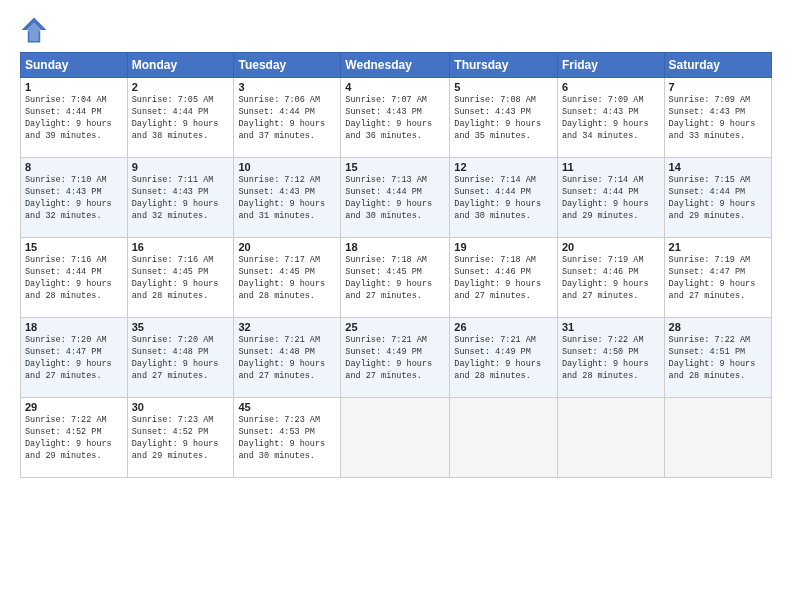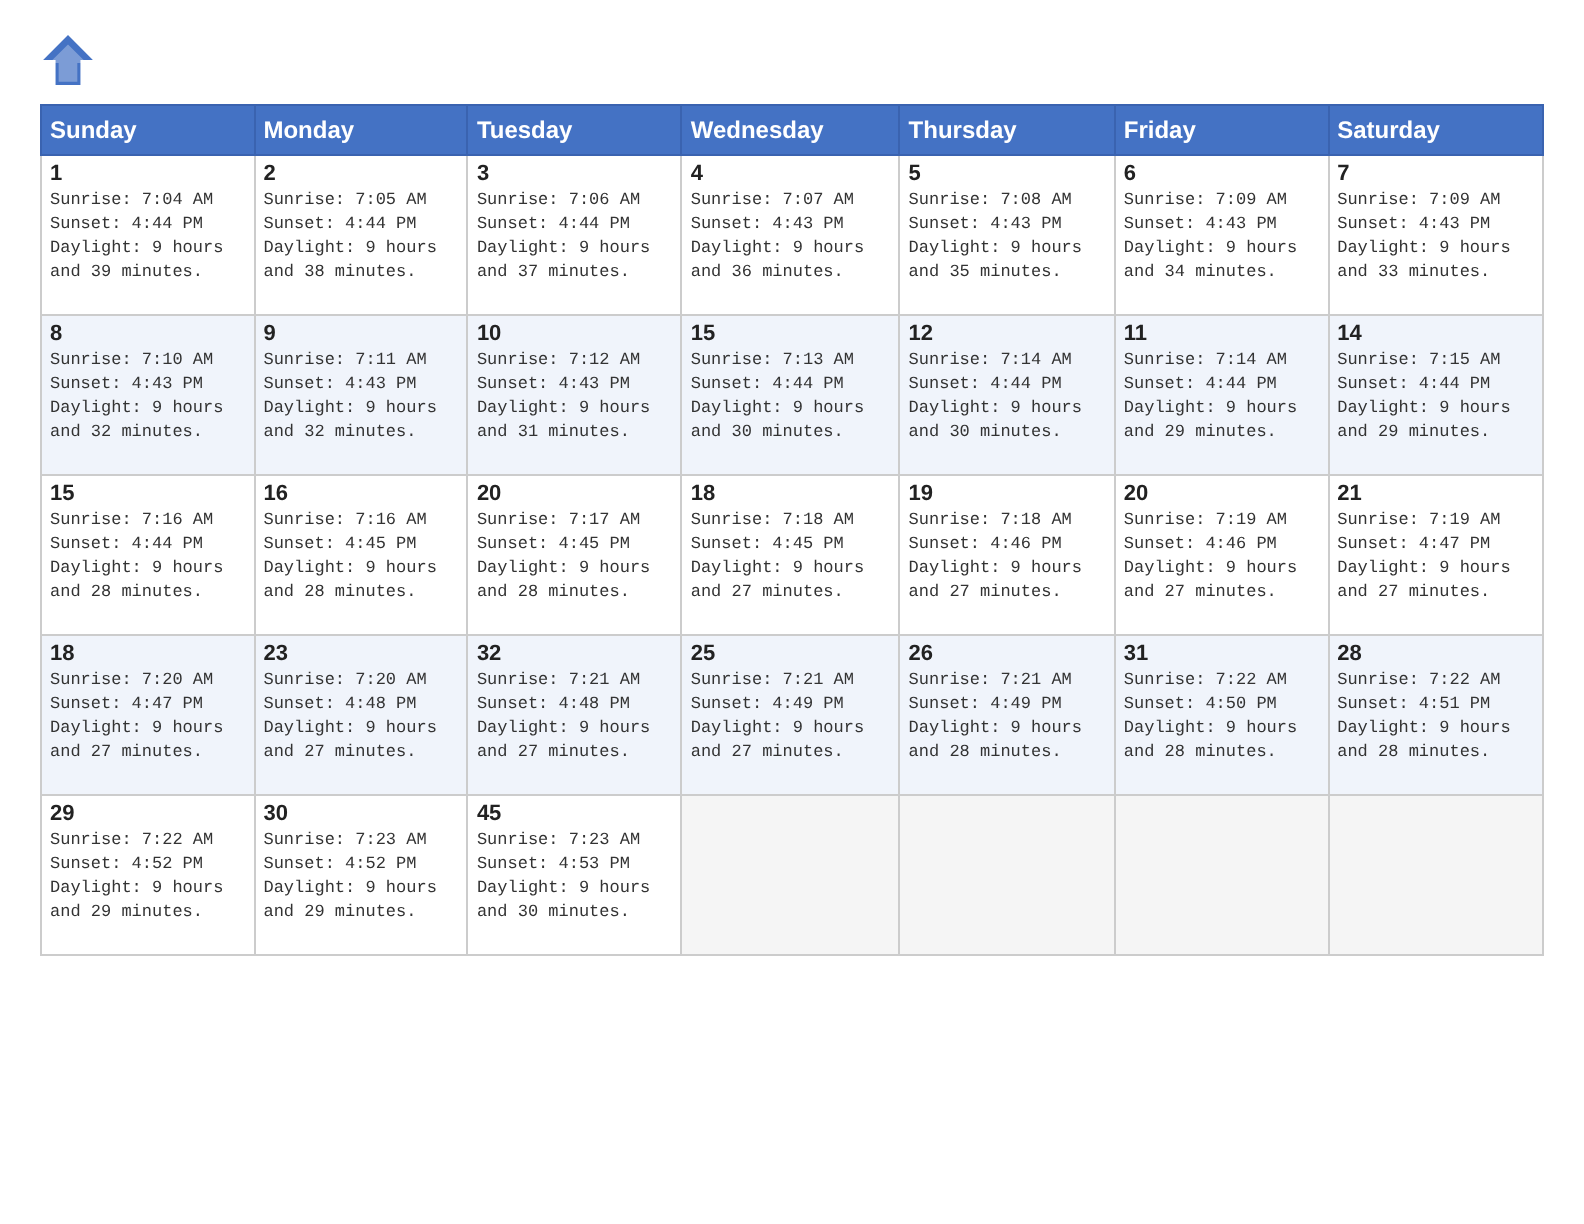--- a/index.html
+++ b/index.html
@@ -307,21 +307,21 @@
         <tr>
           <td>
         <span class="day-num">18</span>
         <div class="day-info">
           Sunrise: 7:20 AM<br>
           Sunset: 4:47 PM<br>
           Daylight: 9 hours and 27 minutes.
         </div>
       </td>
           <td>
-        <span class="day-num">23</span>
+        <span class="day-num">35</span>
         <div class="day-info">
           Sunrise: 7:20 AM<br>
           Sunset: 4:48 PM<br>
           Daylight: 9 hours and 27 minutes.
         </div>
       </td>
           <td>
         <span class="day-num">32</span>
         <div class="day-info">
           Sunrise: 7:21 AM<br>

